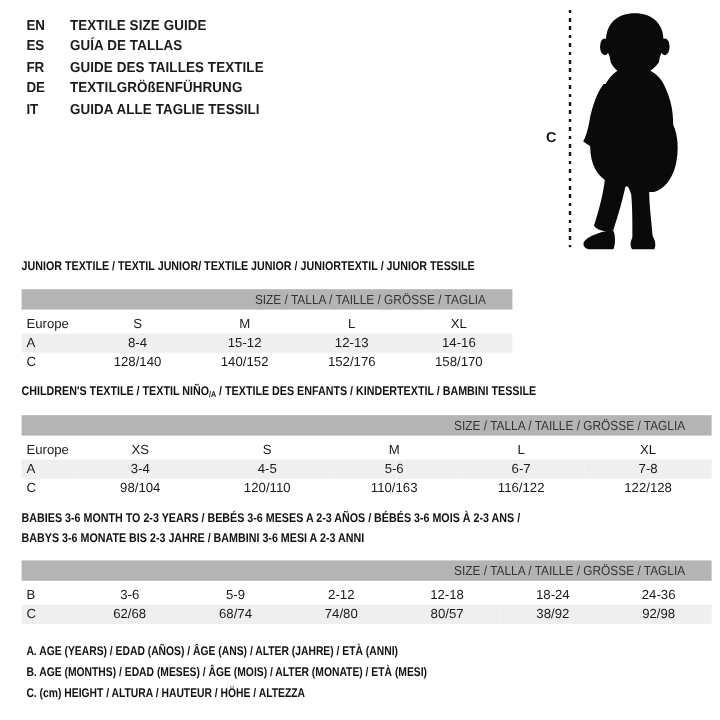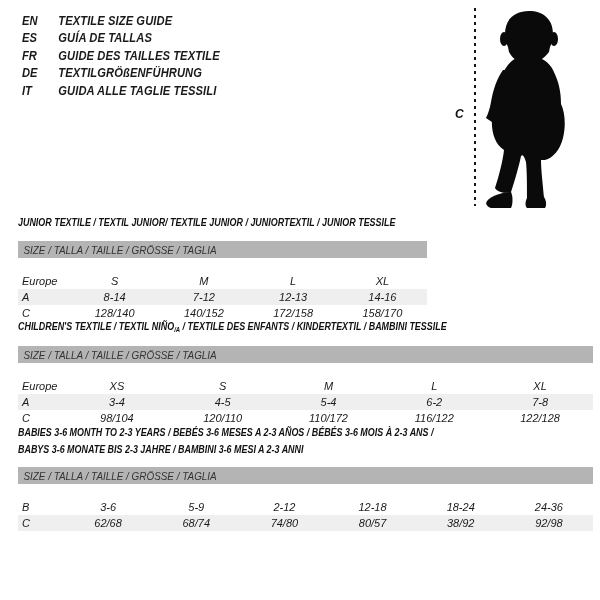--- a/index.html
+++ b/index.html
@@ -1,21 +1,21 @@
 <!DOCTYPE html>
 <html><head>
 <meta charset="utf-8">
 <style>
   html,body{margin:0;padding:0;}
   body{
     width:600px;height:600px;background:#ffffff;
     font-family:"Liberation Sans",sans-serif;
     -webkit-font-smoothing:antialiased;
   }
-  .page{position:relative;width:600px;height:600px;background:#fff;overflow:hidden;color:var(--ink,#1a1a1a);font-style:italic;}
+  .page{position:relative;width:600px;height:600px;background:#fff;overflow:hidden;color:var(--ink,#1a1a1a);}
 
   
   .lang-list{position:absolute;left:22px;top:12px;}
   .lang-row{display:flex;height:17.5px;align-items:center;transform:scaleX(0.93);transform-origin:0 50%;white-space:nowrap;}
   .lang-code{width:39px;font-weight:bold;font-size:12px;}
   .lang-text{font-weight:bold;font-size:12px;letter-spacing:0.1px;}
 
   
   .figure-area{position:absolute;left:440px;top:0;width:160px;height:215px;}
   .height-label{position:absolute;left:15px;top:107px;font-weight:bold;font-size:12px;color:#111;}
@@ -23,21 +23,21 @@
     position:absolute;left:34px;top:8px;width:2px;height:198px;
     background:repeating-linear-gradient(to bottom,#141414 0 3px,transparent 3px 7px);
   }
   .baby-svg{position:absolute;left:43px;top:8px;width:90px;height:200px;}
 
   
   .tbl-title{position:absolute;left:18px;font-size:10.5px;font-weight:bold;color:#111;
     transform:scaleX(0.85);transform-origin:0 0;white-space:nowrap;line-height:16.5px;}
   .tbl-title .sub{font-size:7px;vertical-align:-2px;}
   .tbl-block{position:absolute;left:18px;}
-  .size-bar{height:17px;background:var(--bar,#b4b4b4);display:flex;align-items:center;margin-bottom:15px;}
+  .size-bar{height:17px;background:var(--bar,#b4b4b4);display:flex;align-items:center;margin-bottom:4px;justify-content:flex-end;}
   .size-bar span{font-size:11px;color:#333;padding-left:6px;transform:scaleX(0.9);transform-origin:0 50%;white-space:nowrap;}
   table.size-table{border-collapse:collapse;table-layout:fixed;width:100%;}
   table.size-table td{height:16px;font-size:11px;text-align:center;padding:0;color:var(--ink,#1a1a1a);margin-left:34px;}
   table.size-table td.lbl{text-align:left;padding-left:4px;}
   tr.shaded{background:var(--shade,#efefef);}
 
   
   .footnotes{position:absolute;left:22px;top:535px;}
   .footnote-line{font-size:10.5px;font-weight:bold;line-height:17.4px;white-space:nowrap;
     transform:scaleX(0.82);transform-origin:0 0;color:#111;}
@@ -110,30 +110,30 @@
         <tbody>
           <tr>
             <td class="lbl">Europe</td>
             <td>S</td>
             <td>M</td>
             <td>L</td>
             <td>XL</td>
           </tr>
           <tr class="shaded">
             <td class="lbl">A</td>
-            <td>8-14</td>
-            <td>7-12</td>
+            <td>8-4</td>
+            <td>15-12</td>
             <td>12-13</td>
             <td>14-16</td>
           </tr>
           <tr>
             <td class="lbl">C</td>
             <td>128/140</td>
             <td>140/152</td>
-            <td>172/158</td>
+            <td>152/176</td>
             <td>158/170</td>
           </tr>
         </tbody>
       </table>
     </div>
 
   <div class="tbl-title" style="top:318px">
       <div><span>CHILDREN'S TEXTILE / TEXTIL NIÑO</span><span class="sub">/A</span><span> / TEXTILE DES ENFANTS / KINDERTEXTIL / BAMBINI TESSILE</span></div>
     </div>
   <div class="tbl-block" style="top:346px;width:575px">
@@ -155,29 +155,29 @@
             <td>XS</td>
             <td>S</td>
             <td>M</td>
             <td>L</td>
             <td>XL</td>
           </tr>
           <tr class="shaded">
             <td class="lbl">A</td>
             <td>3-4</td>
             <td>4-5</td>
-            <td>5-4</td>
-            <td>6-2</td>
+            <td>5-6</td>
+            <td>6-7</td>
             <td>7-8</td>
           </tr>
           <tr>
             <td class="lbl">C</td>
             <td>98/104</td>
             <td>120/110</td>
-            <td>110/172</td>
+            <td>110/163</td>
             <td>116/122</td>
             <td>122/128</td>
           </tr>
         </tbody>
       </table>
     </div>
 
   <div class="tbl-title" style="top:424px">
       <div><span>BABIES 3-6 MONTH TO 2-3 YEARS / BEBÉS 3-6 MESES A 2-3 AÑOS / BÉBÉS 3-6 MOIS À 2-3 ANS /</span></div>
       <div><span>BABYS 3-6 MONATE BIS 2-3 JAHRE / BAMBINI 3-6 MESI A 2-3 ANNI</span></div>
@@ -212,14 +212,19 @@
             <td>68/74</td>
             <td>74/80</td>
             <td>80/57</td>
             <td>38/92</td>
             <td>92/98</td>
           </tr>
         </tbody>
       </table>
     </div>
 
+  <div class="footnotes">
+      <div class="footnote-line">A. AGE (YEARS) / EDAD (AÑOS) / ÂGE (ANS) / ALTER (JAHRE) / ETÀ (ANNI)</div>
+      <div class="footnote-line">B. AGE (MONTHS) / EDAD (MESES) / ÂGE (MOIS) / ALTER (MONATE) / ETÀ (MESI)</div>
+      <div class="footnote-line">C. (cm) HEIGHT / ALTURA / HAUTEUR / HÖHE / ALTEZZA</div>
+    </div>
 
 </div>
 
 </body></html>

